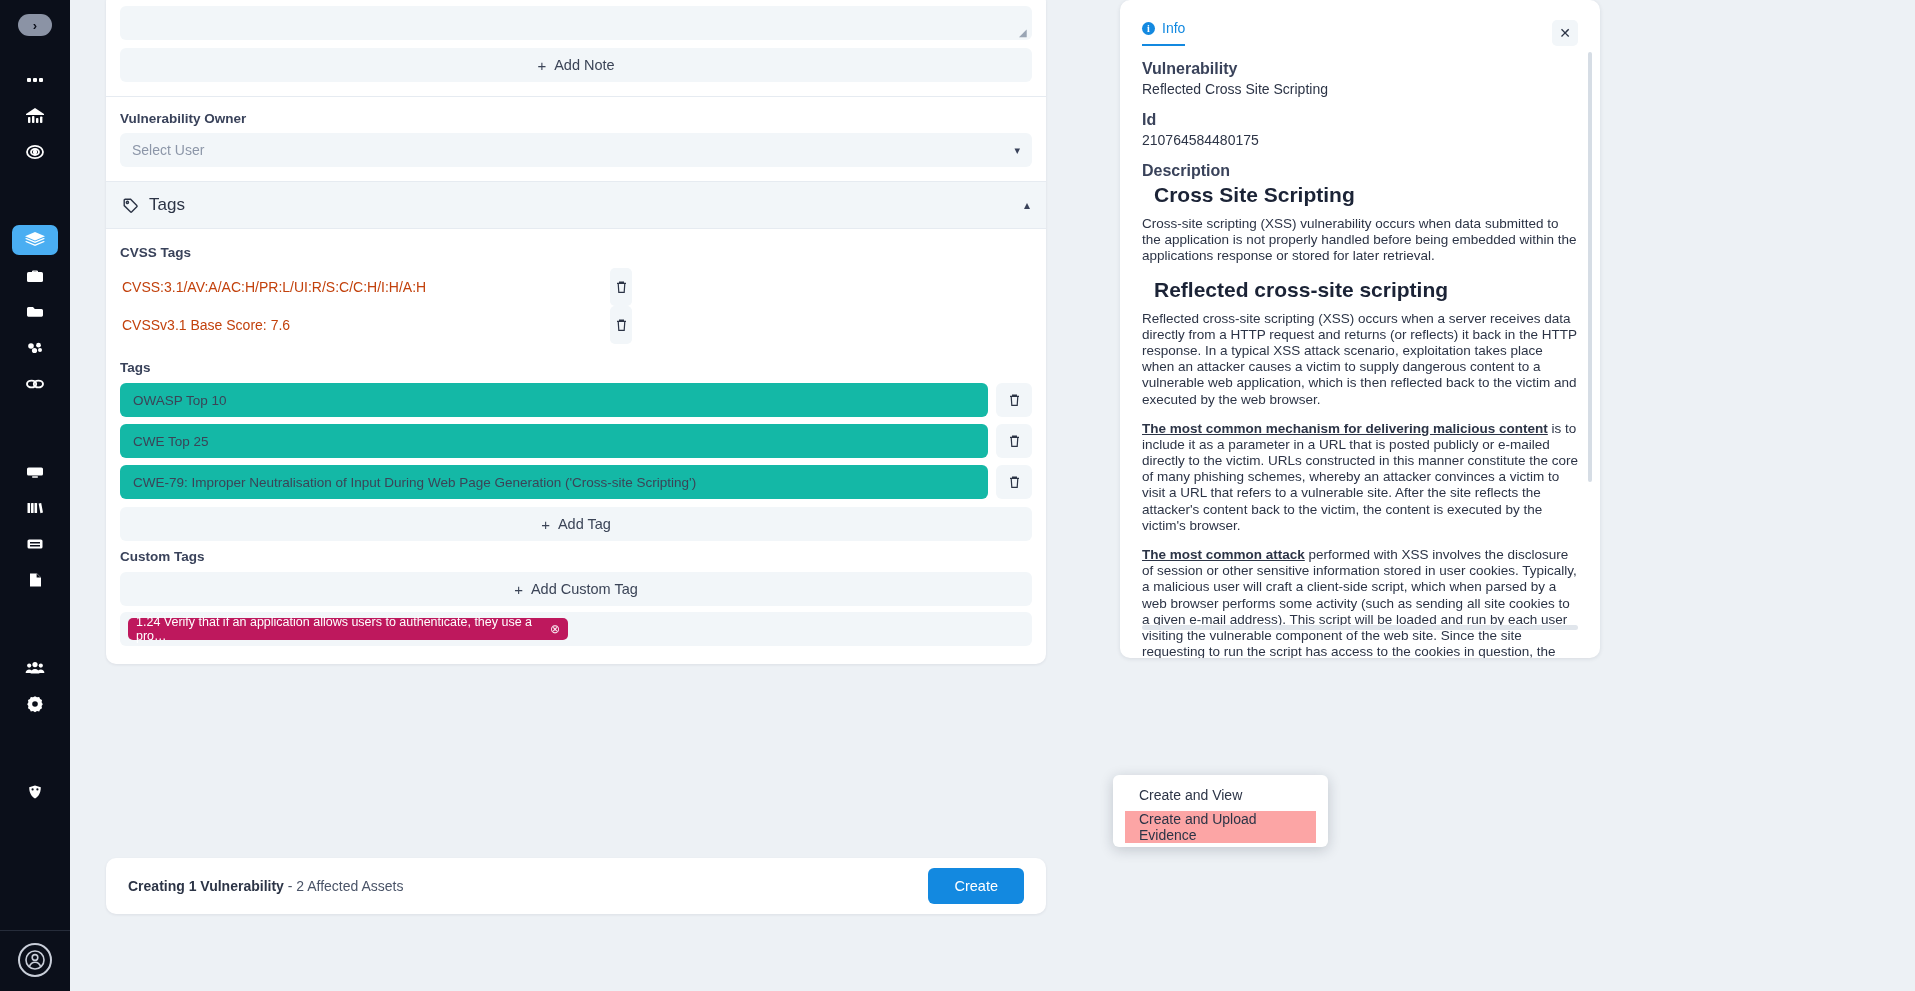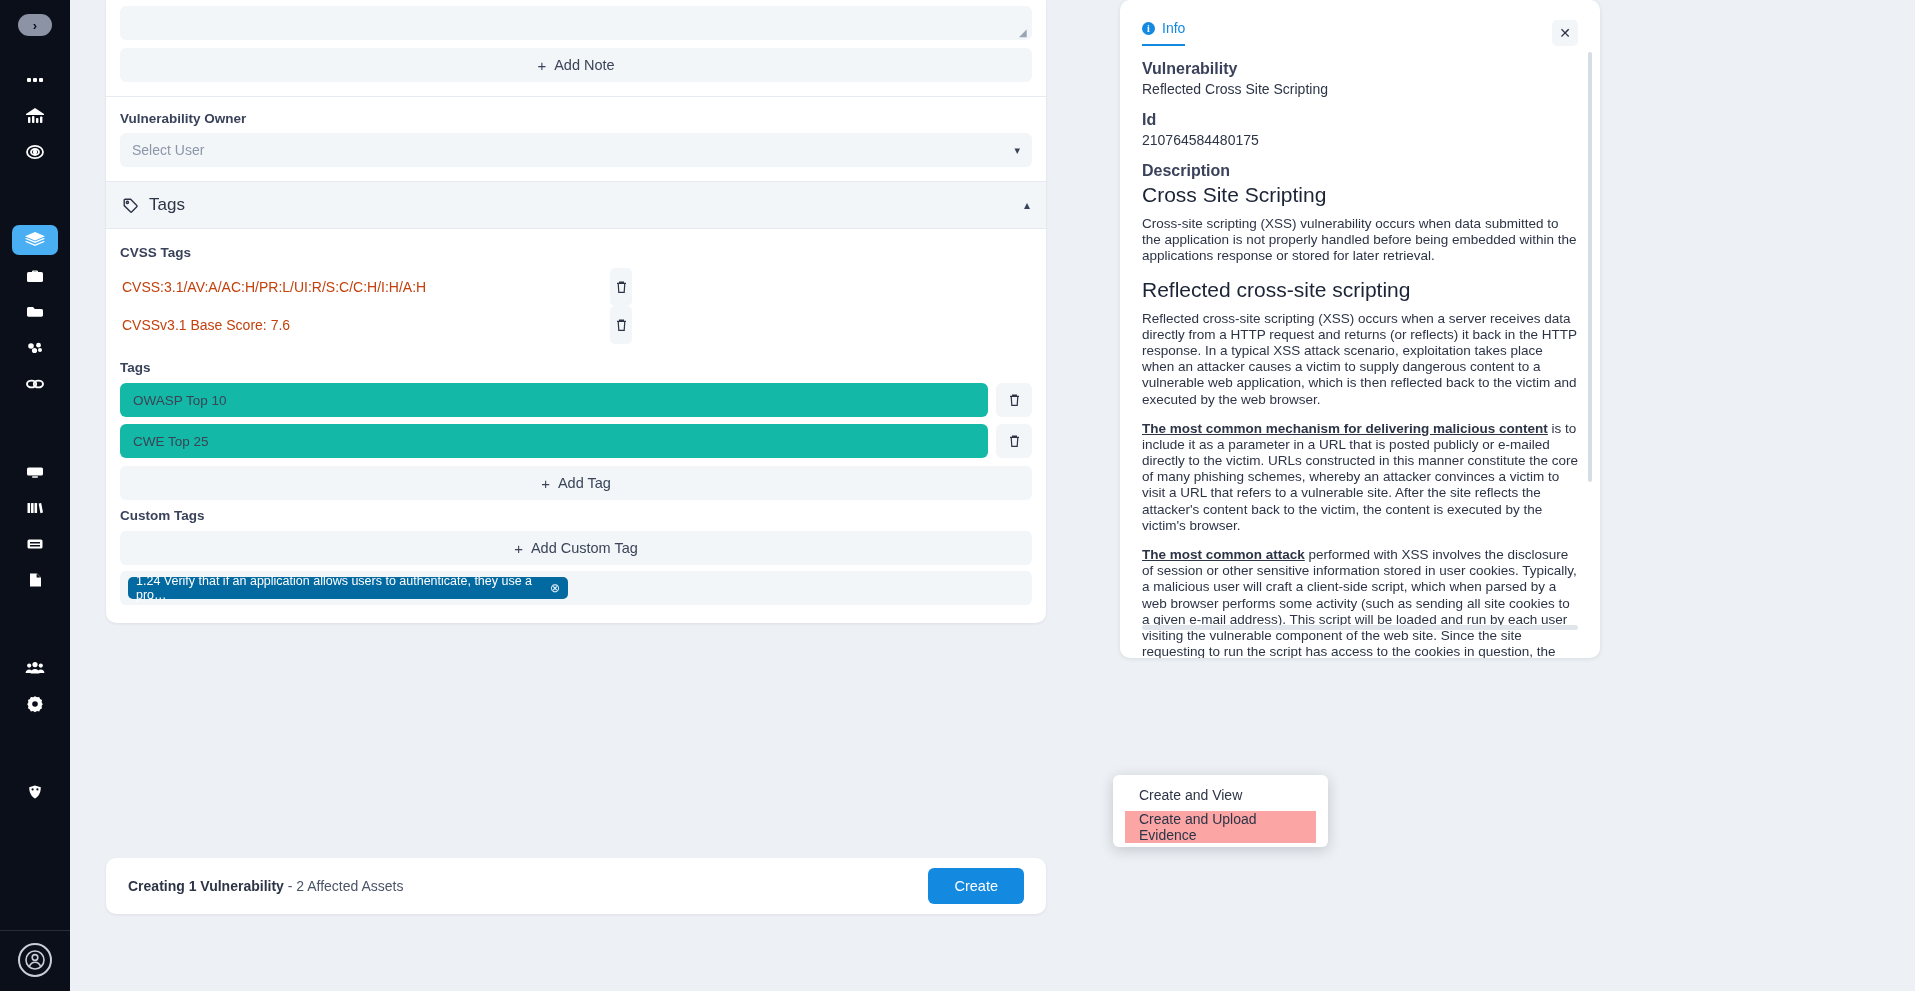--- a/index.html
+++ b/index.html
@@ -130,21 +130,21 @@
     display: flex; align-items: center; justify-content: center;
     color: #2c3446; cursor: pointer;
   }
 
   .testcase-tray {
     margin: 0 14px; width: calc(100% - 28px);
     min-height: 34px; background: #f2f6f9; border-radius: 6px;
     display: flex; align-items: center; padding: 6px 8px; gap: 6px;
   }
   .tc-chip {
-    background: #0369a1; color: #ffffff; border-radius: 5px;
+    background: #be185d; color: #ffffff; border-radius: 5px;
     height: 22px; display: flex; align-items: center; gap: 7px;
     padding: 0 8px; font-size: 12.5px; cursor: pointer;
     max-width: 440px;
   }
   .tc-chip .x { font-size: 12px; opacity: .92; }
 
   
   #footer-bar {
     position: absolute; left: 36px; top: 858px;
     width: 940px; height: 56px;
@@ -201,21 +201,21 @@
   }
   .ip-close {
     margin-left: auto; width: 26px; height: 26px; border-radius: 5px;
     background: #f2f6f9; color: #2c3446;
     display: flex; align-items: center; justify-content: center;
     font-size: 14px; cursor: pointer;
   }
   .ip-body { padding-top: 14px; position: relative; }
   .ip-key { font-size: 16px; font-weight: bold; color: #39425a; margin-bottom: 3px; }
   .ip-val { font-size: 14px; color: #2c3446; margin-bottom: 14px; }
-  .ip-h2 { font-size: 21px; font-weight: normal; color: #1b2336; margin: 2px 0 9px 0; }
+  .ip-h2 { font-size: 21px; font-weight: bold; color: #1b2336; margin: 2px 0 9px 12px; }
   .ip-p { font-size: 13.5px; line-height: 1.20; color: #2c3446; margin-bottom: 13px; }
   .ip-p u { text-decoration: underline; font-weight: bold; }
   .vscroll {
     position: absolute; right: -14px; top: 6px;
     width: 4px; height: 430px; border-radius: 2px; background: #d6dde5;
   }
   .hscroll {
     position: absolute; left: 22px; bottom: 28px;
     width: 436px; height: 5px; border-radius: 3px; background: #e1e6ec;
   }
@@ -463,20 +463,28 @@
 
     <div class="tag-row">
       <div class="tag-pill">CWE Top 25</div>
       <div class="tag-del">
         <svg width="13" height="14" viewBox="0 0 13 14" fill="none" stroke="currentColor" stroke-width="1.2">
             <path d="M2 3.4 h9 M4.6 3.4 V2.2 h3.8 V3.4 M3.2 3.4 l.6 9 h5.4 l.6-9"></path>
           </svg>
       </div>
     </div>
 
+    <div class="tag-row">
+      <div class="tag-pill">CWE-79: Improper Neutralisation of Input During Web Page Generation ('Cross-site Scripting')</div>
+      <div class="tag-del">
+        <svg width="13" height="14" viewBox="0 0 13 14" fill="none" stroke="currentColor" stroke-width="1.2">
+            <path d="M2 3.4 h9 M4.6 3.4 V2.2 h3.8 V3.4 M3.2 3.4 l.6 9 h5.4 l.6-9"></path>
+          </svg>
+      </div>
+    </div>
 
     <div class="ghost-btn" style="margin-bottom:6px">
       <span class="plus">+</span>
       <span>Add Tag</span>
     </div>
 
     <div class="sub-label" style="margin-top:8px">Custom Tags</div>
     <div class="ghost-btn" style="margin-top:0;margin-bottom:6px">
       <span class="plus">+</span>
       <span>Add Custom Tag</span>

